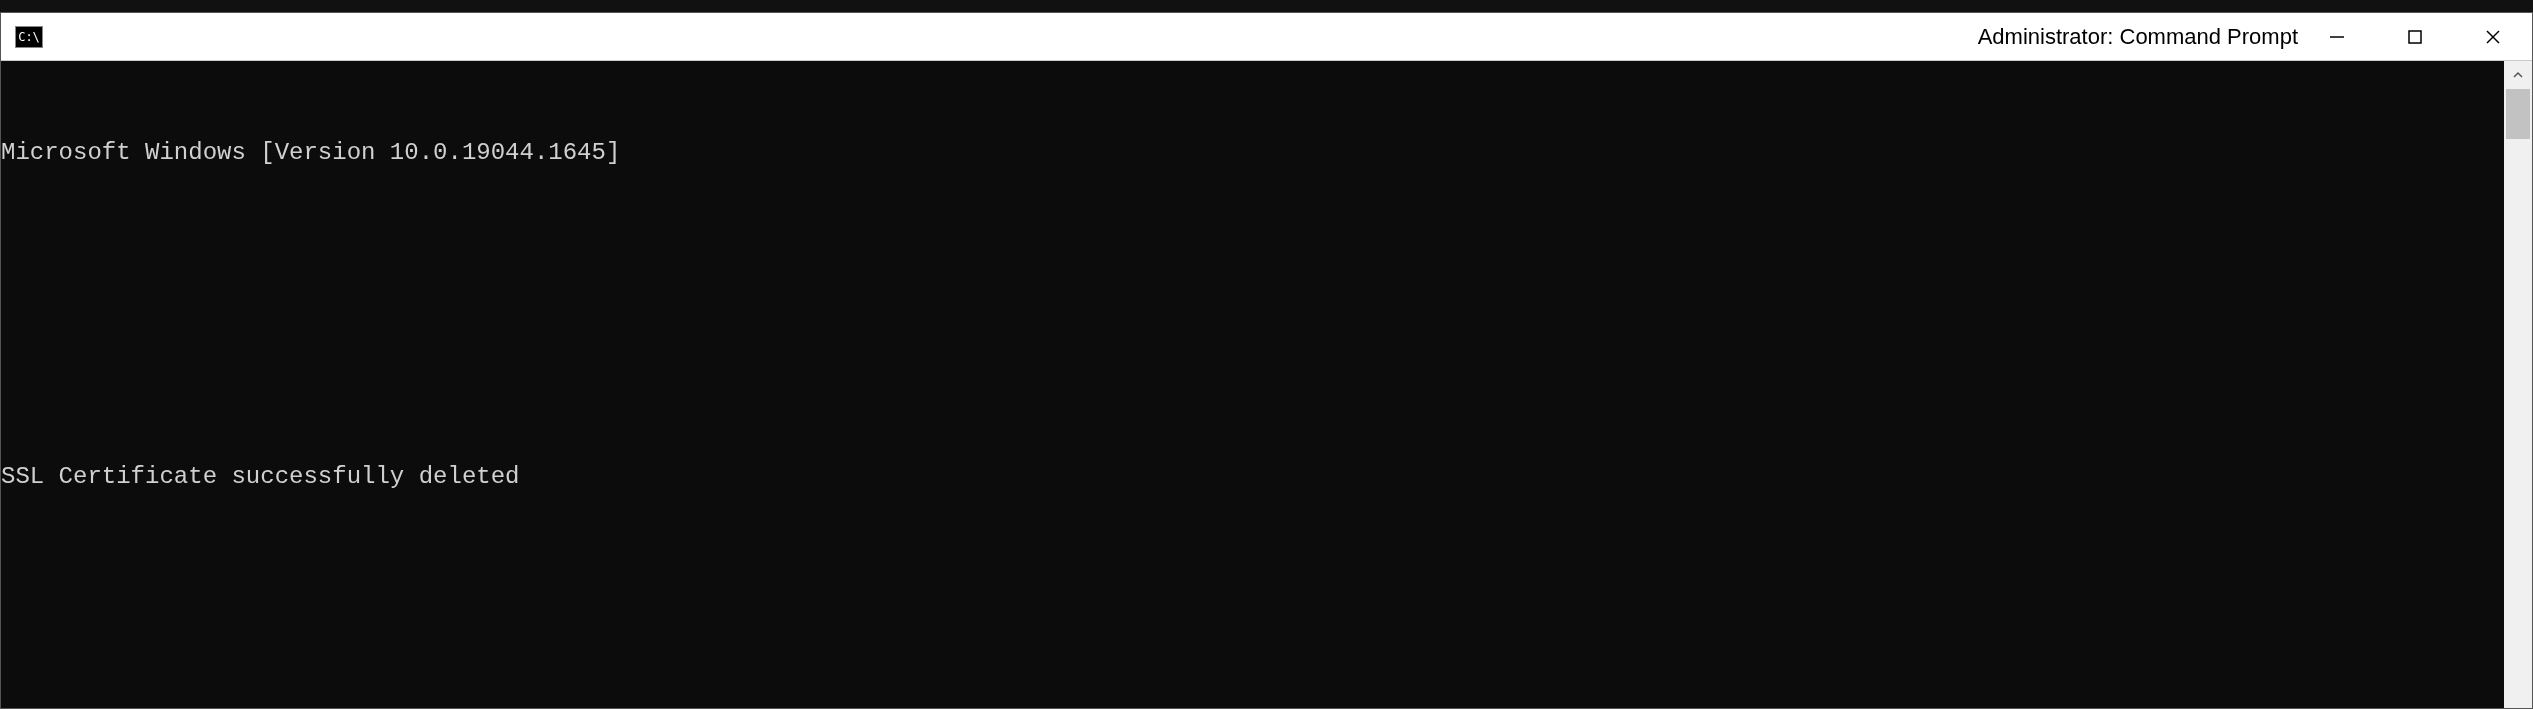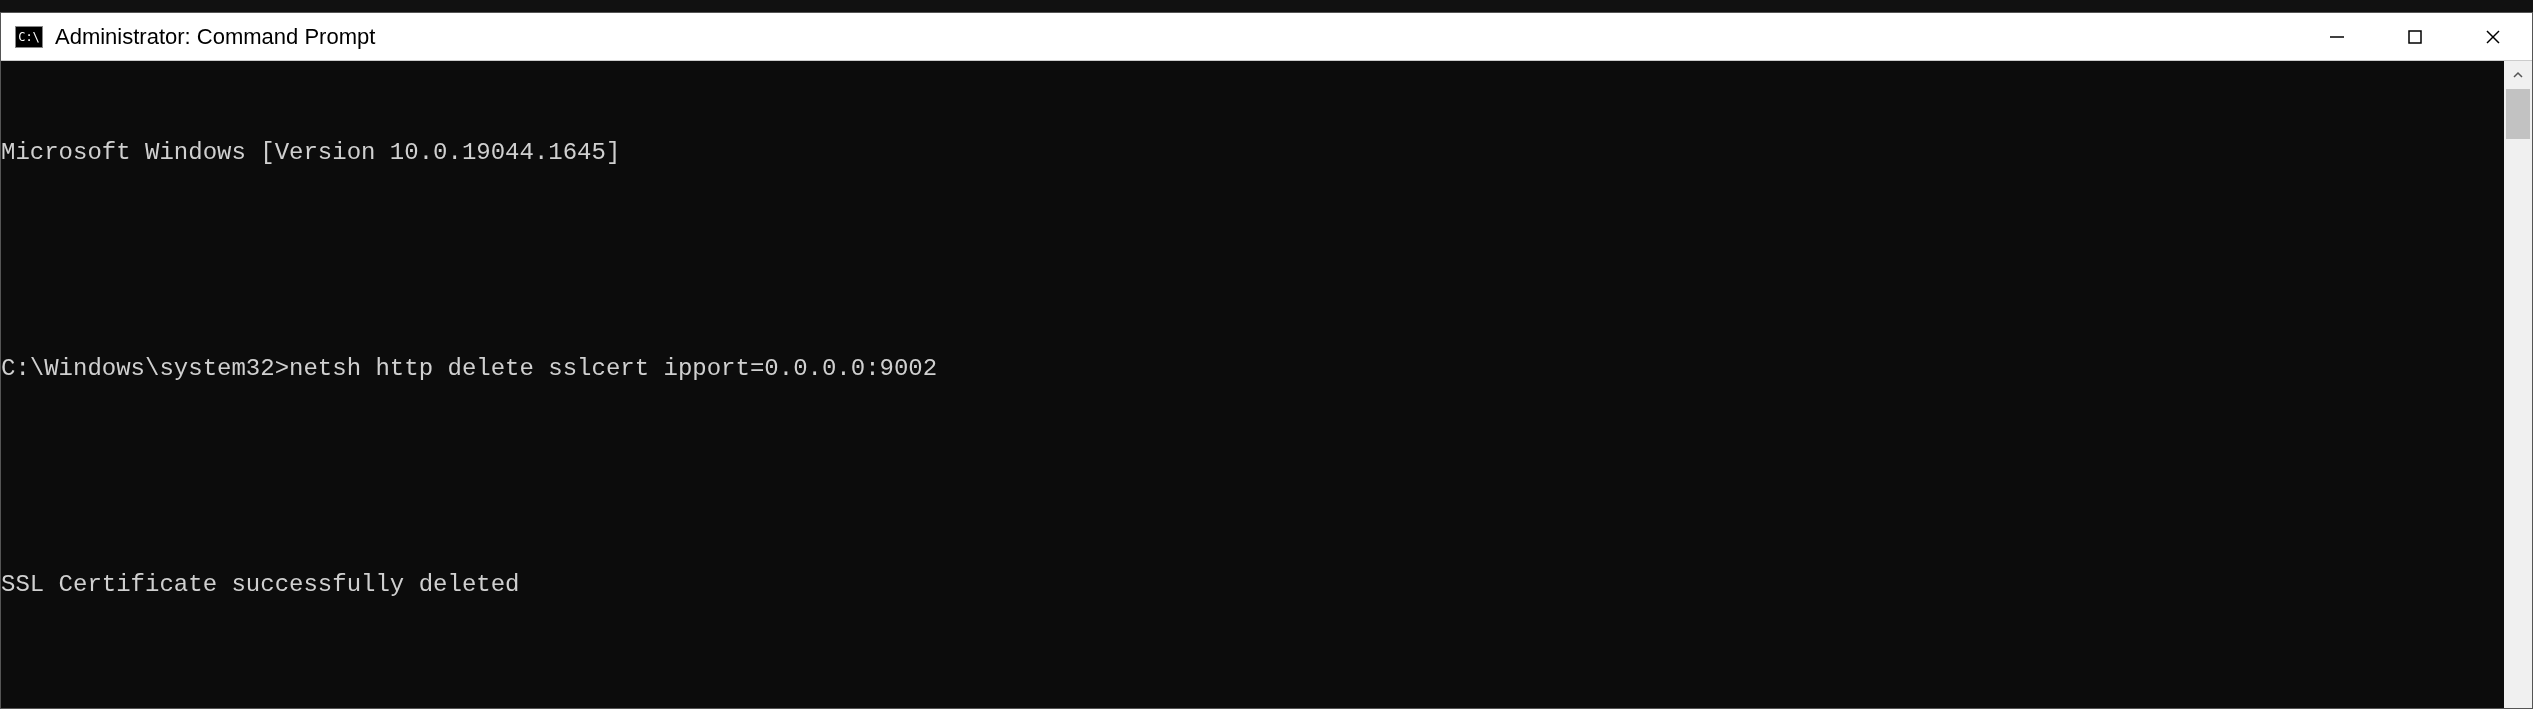--- a/index.html
+++ b/index.html
@@ -41,20 +41,21 @@
       font-size: 12px;
       background: #000;
       color: #fff;
       border: 1px solid #888;
     }
     .titlebar-title {
       font-size: 22px;
       color: #000;
       flex: 1;
       white-space: nowrap;
+      text-align: right;
     }
     .win-controls {
       display: flex;
       height: 100%;
     }
     .win-btn {
       width: 78px;
       height: 100%;
       display: flex;
       align-items: center;
@@ -140,21 +141,20 @@
             <line x1="16" y1="4" x2="4" y2="16"></line>
           </svg>
       </button>
     </div>
   </div>
 
   <div class="client">
     <div class="terminal">
       <div class="line">Microsoft Windows [Version 10.0.19044.1645]</div>
       <div class="line"></div>
-      <div class="line">C:\Windows\system32&gt;netsh http delete sslcert ipport=0.0.0.0:9002</div>
       <div class="line"></div>
       <div class="line">SSL Certificate successfully deleted</div>
       
       
       
       
       
       
       
     </div>

